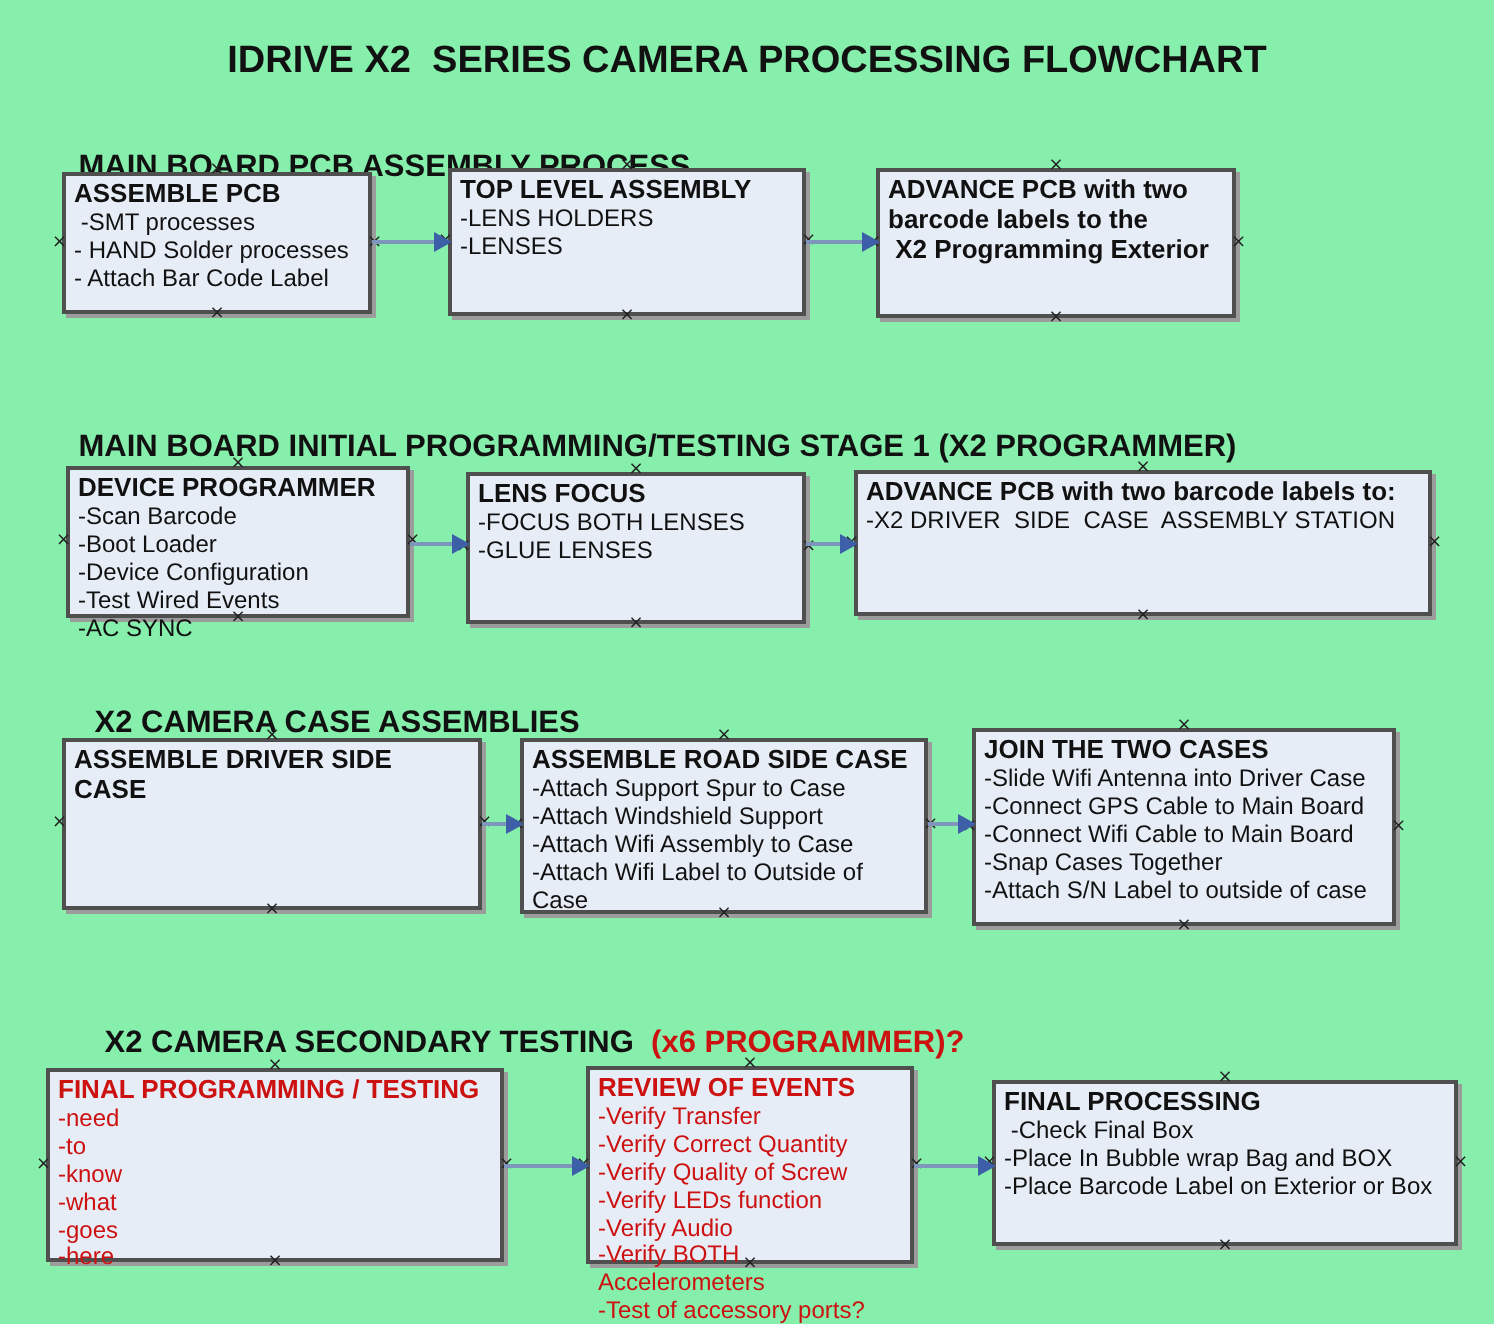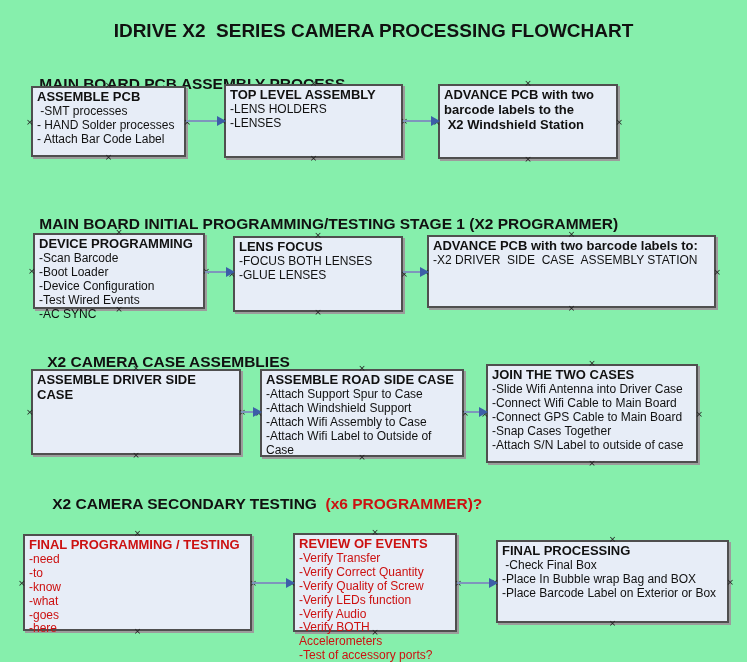--- a/index.html
+++ b/index.html
@@ -56,21 +56,21 @@
 
   <div class="sec-head" style="left:22px;top:57px;">
     <span>MAIN BOARD PCB ASSEMBLY PROCESS</span>
   </div>
   <div class="sec-head" style="left:22px;top:197px;text-align:center;">
     <span>MAIN BOARD INITIAL PROGRAMMING/TESTING STAGE 1 (X2 PROGRAMMER)</span>
   </div>
   <div class="sec-head" style="left:30px;top:335px;">
     <span>X2 CAMERA CASE ASSEMBLIES</span>
   </div>
-  <div class="sec-head" style="left:35px;top:477px;">
+  <div class="sec-head" style="left:35px;top:495px;">
     <span>X2 CAMERA SECONDARY TESTING  </span><span class="red">(x6 PROGRAMMER)?</span>
   </div>
 
   <div class="fbox" style="left:31px;top:86px;width:155px;height:71px;">
     <div class="bx-title">
         <div class="t-line">ASSEMBLE PCB</div>
       </div>
     <div class="bx-items">
         <div class="bx-item"> -SMT processes</div>
         <div class="bx-item">- HAND Solder processes</div>
@@ -91,32 +91,32 @@
       </div>
   <span class="anch t">×</span>
       <span class="anch b">×</span>
       <span class="anch l">×</span>
       <span class="anch r">×</span>
     </div>
   <div class="fbox" style="left:438px;top:84px;width:180px;height:75px;">
     <div class="bx-title">
         <div class="t-line">ADVANCE PCB with two</div>
         <div class="t-line">barcode labels to the</div>
-        <div class="t-line"> X2 Windshield Station</div>
+        <div class="t-line"> X2 Programming Exterior</div>
       </div>
     <div class="bx-items"></div>
   <span class="anch t">×</span>
       <span class="anch b">×</span>
       <span class="anch l">×</span>
       <span class="anch r">×</span>
     </div>
 
   <div class="fbox" style="left:33px;top:233px;width:172px;height:76px;">
     <div class="bx-title">
-        <div class="t-line">DEVICE PROGRAMMING</div>
+        <div class="t-line">DEVICE PROGRAMMER</div>
       </div>
     <div class="bx-items">
         <div class="bx-item">-Scan Barcode</div>
         <div class="bx-item">-Boot Loader</div>
         <div class="bx-item">-Device Configuration</div>
         <div class="bx-item">-Test Wired Events</div>
         <div class="bx-item">-AC SYNC</div>
       </div>
   <span class="anch t">×</span>
       <span class="anch b">×</span>
@@ -172,22 +172,22 @@
       <span class="anch b">×</span>
       <span class="anch l">×</span>
       <span class="anch r">×</span>
     </div>
   <div class="fbox" style="left:486px;top:364px;width:212px;height:99px;">
     <div class="bx-title">
         <div class="t-line">JOIN THE TWO CASES</div>
       </div>
     <div class="bx-items">
         <div class="bx-item">-Slide Wifi Antenna into Driver Case</div>
+        <div class="bx-item">-Connect GPS Cable to Main Board</div>
         <div class="bx-item">-Connect Wifi Cable to Main Board</div>
-        <div class="bx-item">-Connect GPS Cable to Main Board</div>
         <div class="bx-item">-Snap Cases Together</div>
         <div class="bx-item">-Attach S/N Label to outside of case</div>
       </div>
   <span class="anch t">×</span>
       <span class="anch b">×</span>
       <span class="anch l">×</span>
       <span class="anch r">×</span>
     </div>
 
   <div class="fbox red-text" style="left:23px;top:534px;width:229px;height:97px;">

